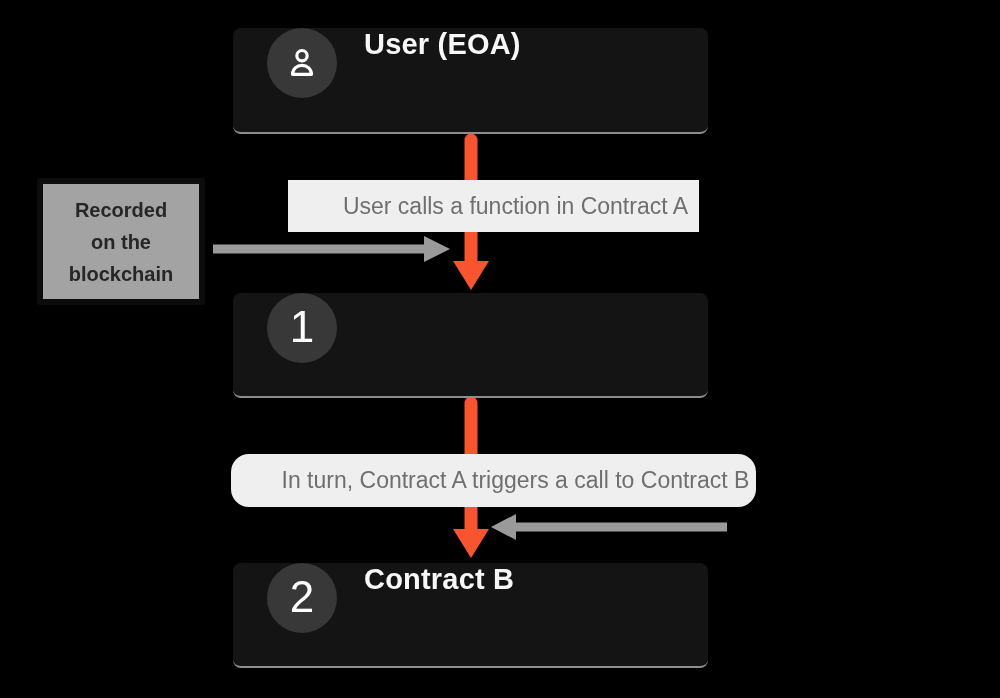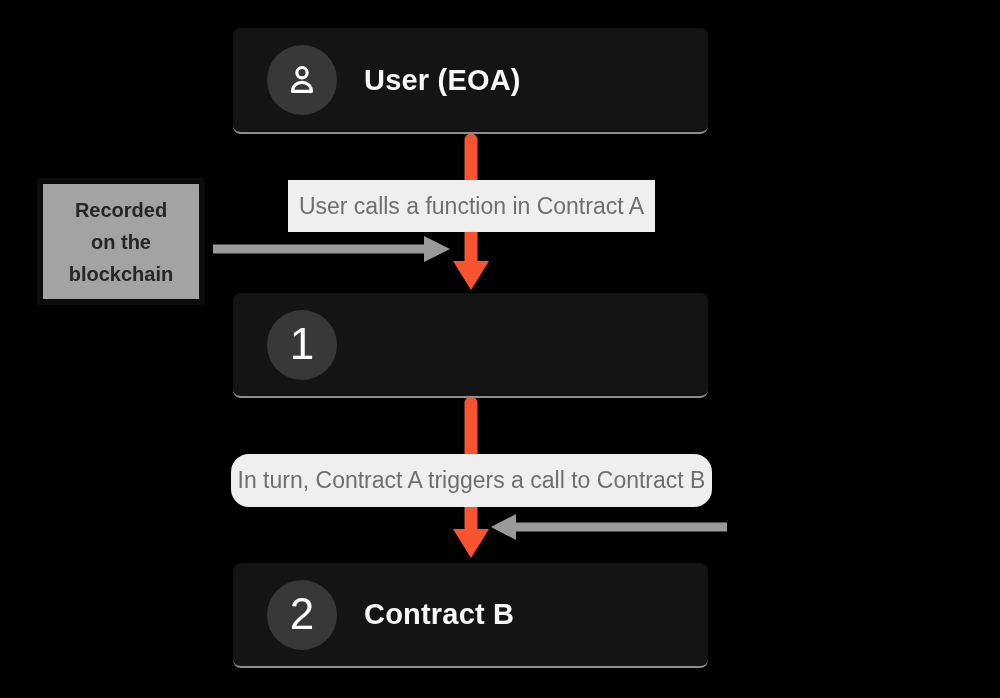--- a/index.html
+++ b/index.html
@@ -24,21 +24,20 @@
   
   .node {
     position: absolute;
     left: 233px;
     width: 475px;
     height: 106px;
     background: #141414;
     border-radius: 8px;
     border-bottom: 2px solid #8d8d8d;
     display: flex;
-    align-items: center;
     padding-left: 34px;
     box-sizing: border-box;
     gap: 27px;
     z-index: 2;
   }
   .node-user { top: 28px; }
   .node-a    { top: 293px; height: 105px; }
   .node-b    { top: 563px; height: 105px; }
   .node-circle {
     width: 70px; height: 70px;
@@ -65,20 +64,21 @@
   
   .flow-label {
     position: absolute;
     background: #efefef;
     color: #6f6f6f;
     font-size: 23px;
     display: flex;
     align-items: center;
     justify-content: center;
     z-index: 2;
+    padding-left: 44px;
   }
   .flow-label-1 { left: 288px; top: 180px; width: 367px; height: 52px; }
   .flow-label-2 { left: 231px; top: 454px; width: 481px; height: 53px; border-radius: 18px; }
   
   .callout {
     position: absolute;
     background: #a3a3a3;
     border: 6px solid #0c0c0c;
     box-shadow: inset 0 0 0 2px rgba(165,165,165,0.55);
     border-radius: 3px;

